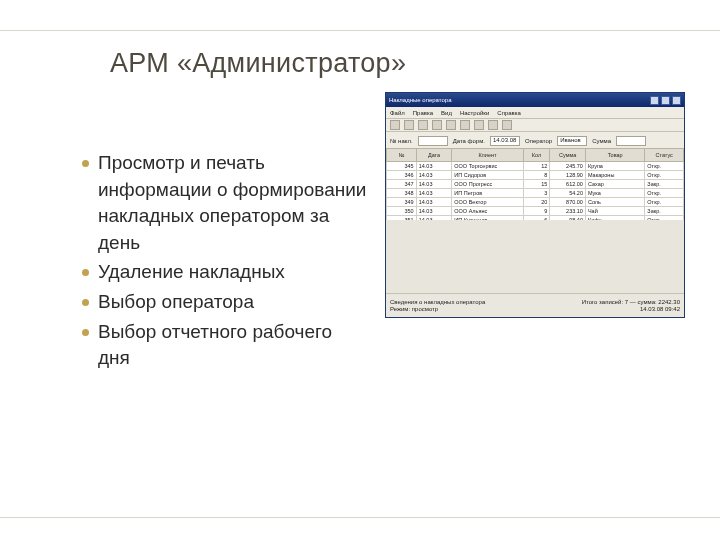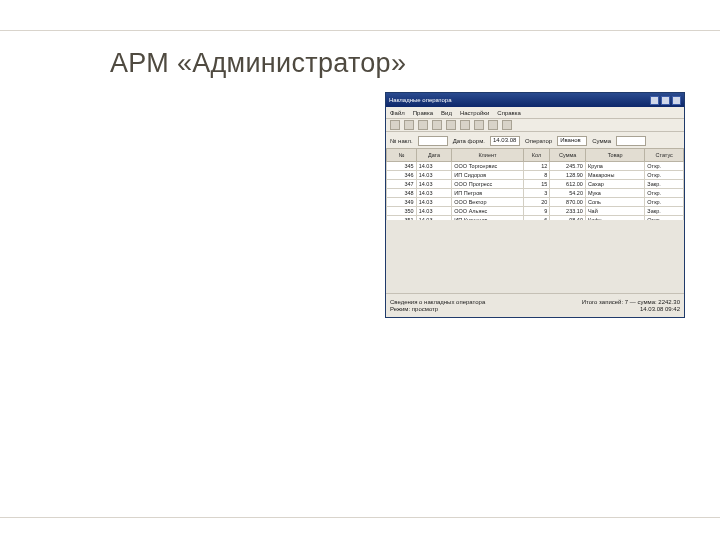--- a/index.html
+++ b/index.html
@@ -198,20 +198,26 @@
   }
 </style>
 </head>
 <body>
 
 <div class="slide">
   <div class="divider"></div>
 
   <div class="title">АРМ «Администратор»</div>
 
+  <ul class="bullets">
+    <li>Просмотр и печать информации о формировании накладных оператором за день</li>
+    <li>Удаление накладных</li>
+    <li>Выбор оператора</li>
+    <li>Выбор отчетного рабочего дня</li>
+  </ul>
 
   <div class="app">
     <div class="titlebar">
       <span class="ttxt">Накладные оператора</span>
       <div class="winbtns">
         <div class="wb"></div>
         <div class="wb"></div>
         <div class="wb"></div>
       </div>
     </div>

